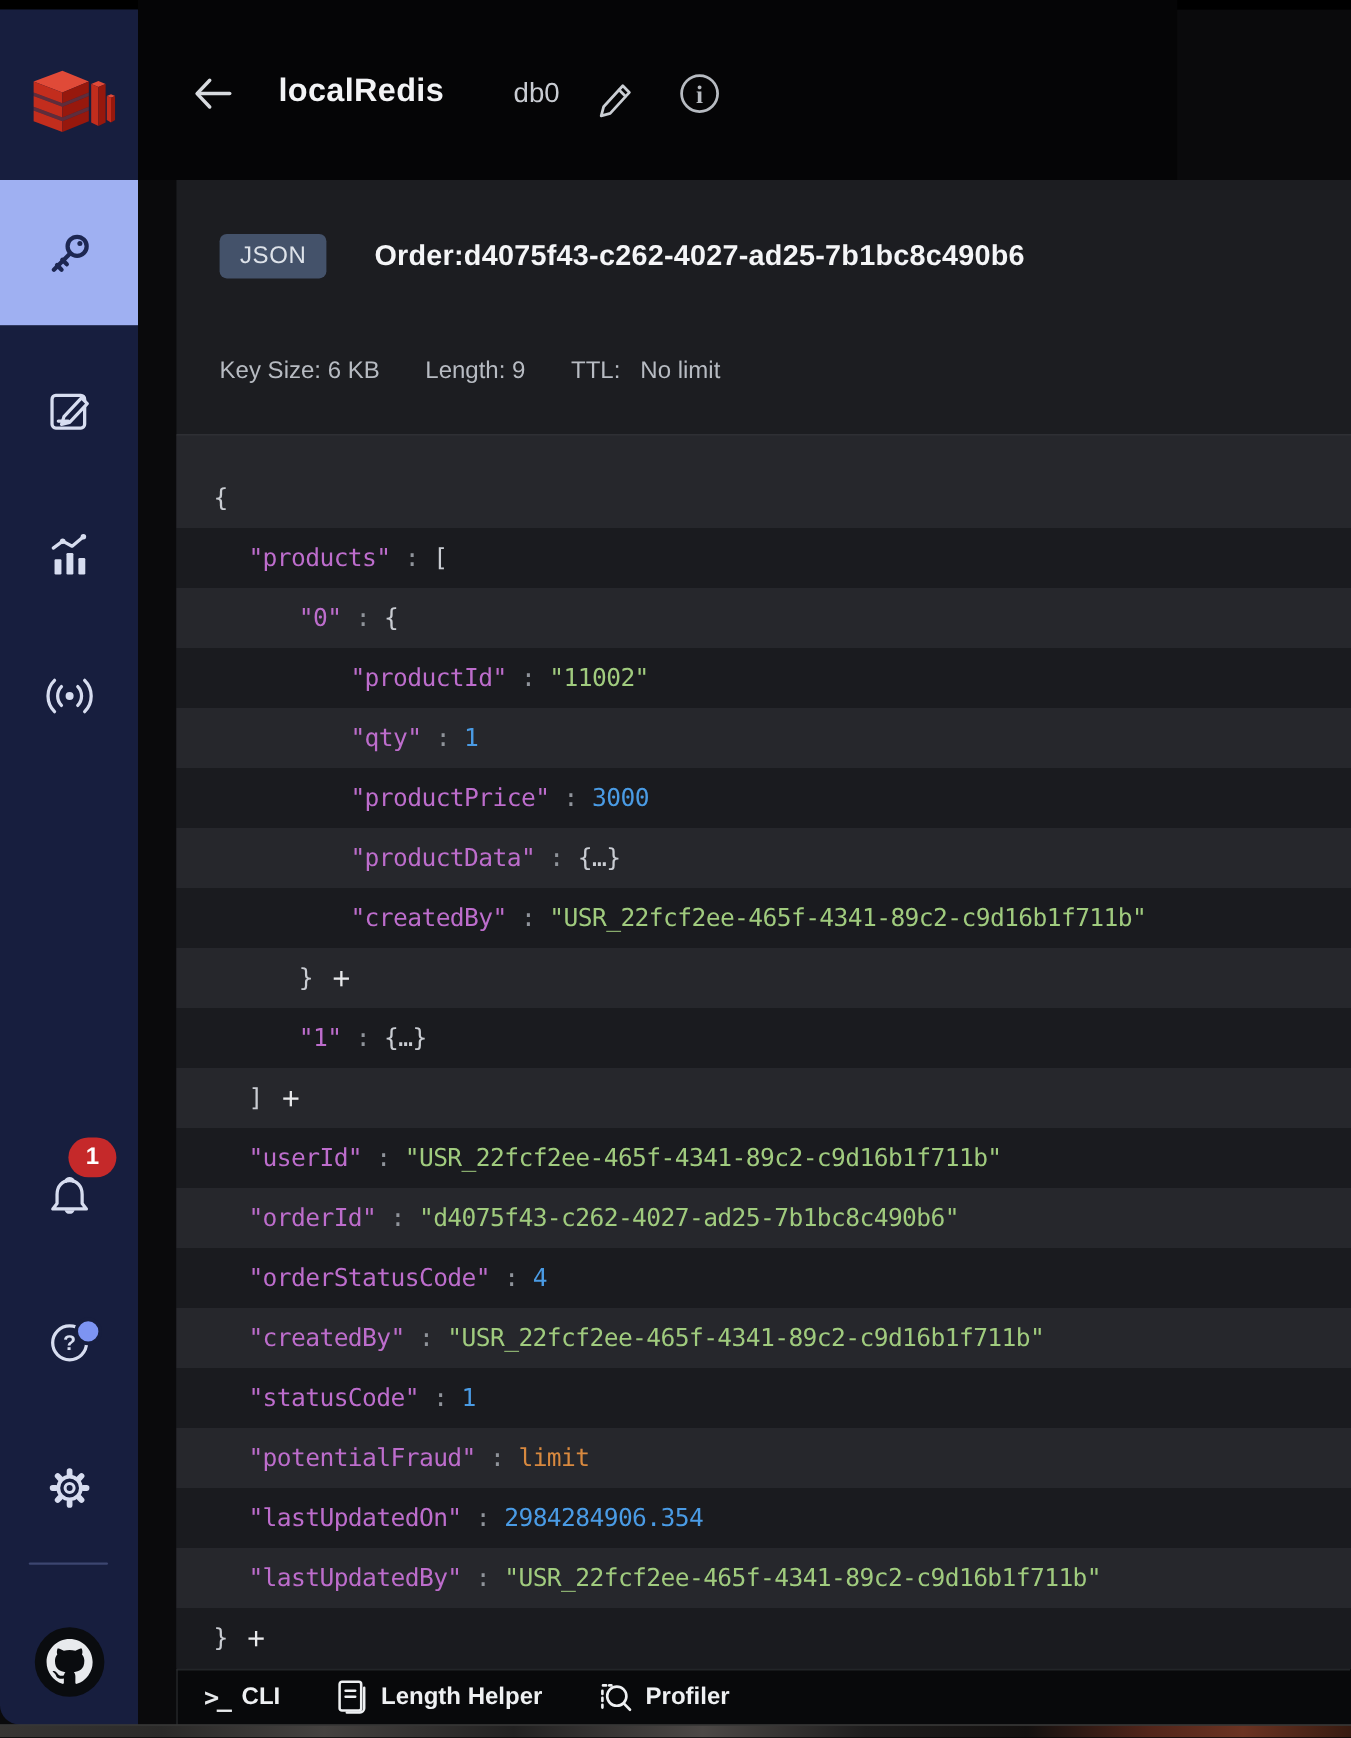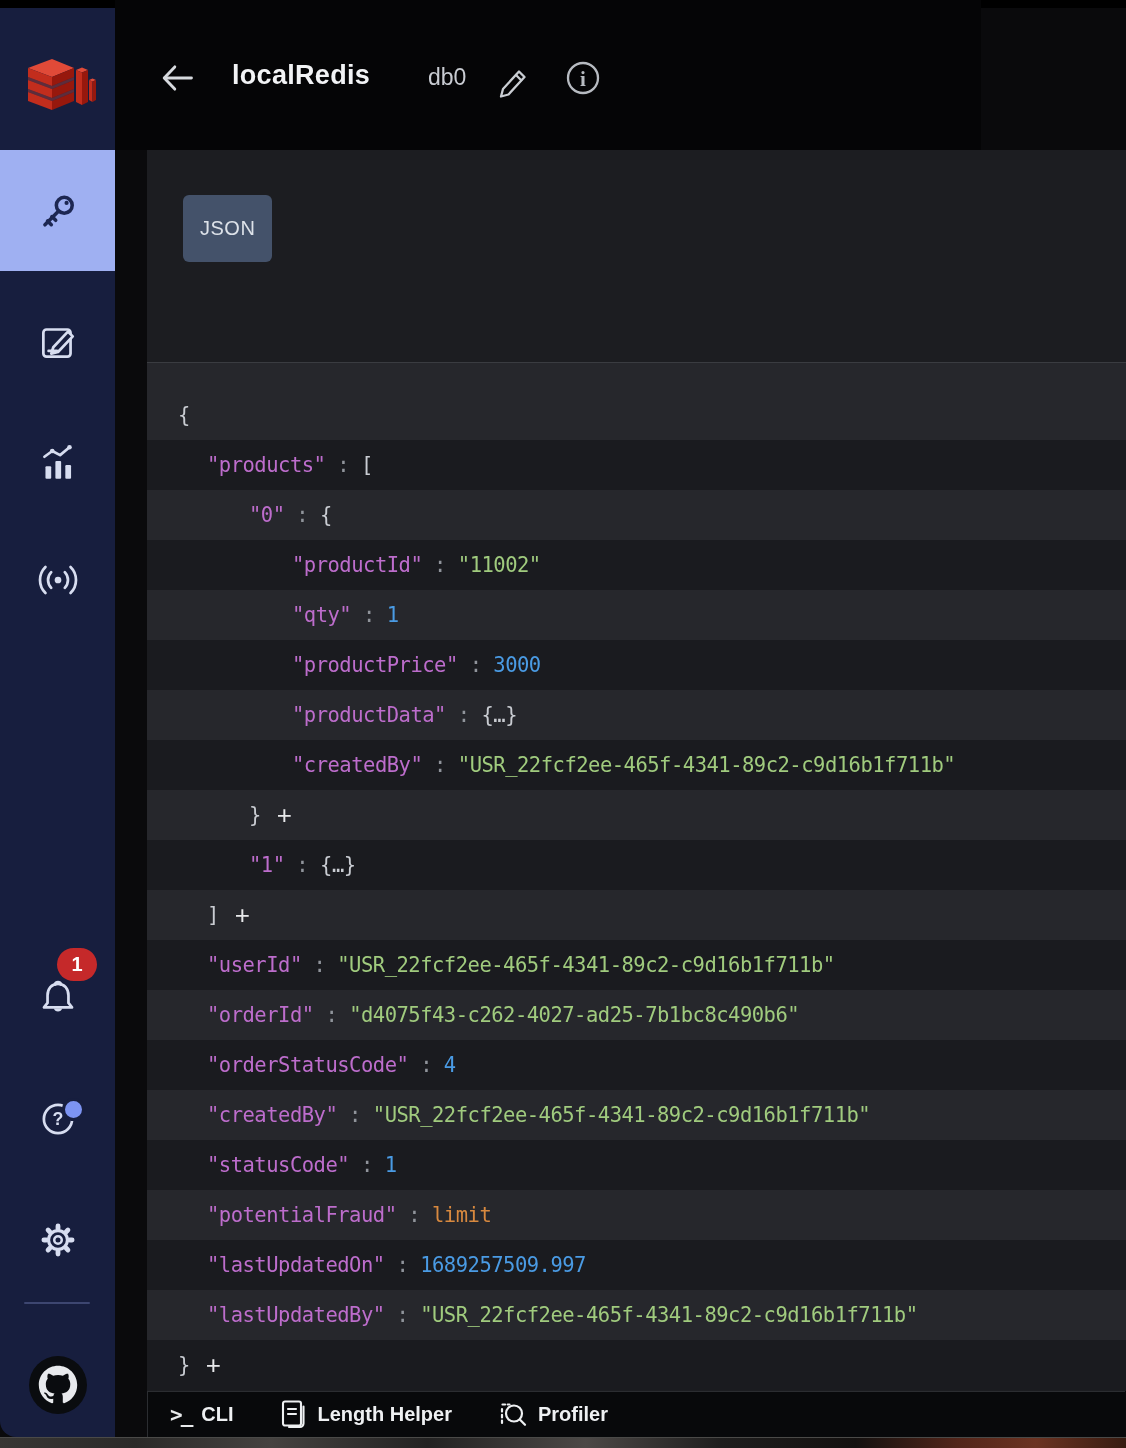--- a/index.html
+++ b/index.html
@@ -22,21 +22,21 @@
   
   #header{position:absolute;left:115px;top:0;width:866px;height:150px;background:#050506;}
   #back-btn{position:absolute;left:42px;top:58px;width:40px;height:40px;}
   #conn-title{position:absolute;left:117px;top:60px;font-size:27px;font-weight:bold;color:#f2f3f5;letter-spacing:.3px;}
   #db-label{position:absolute;left:313px;top:64px;font-size:23px;color:#c9ccd2;}
   #db-edit{position:absolute;left:376px;top:57px;width:44px;height:44px;}
   #info-btn{position:absolute;left:448px;top:58px;width:40px;height:40px;}
 
   
   #panel{position:absolute;left:147px;top:150px;width:979px;height:1241px;background:#1c1d21;}
-  #type-badge{position:absolute;left:36px;top:45px;padding:22px 17px;background:#44526a;border-radius:6px;
+  #type-badge{position:absolute;left:36px;top:45px;padding:7px 17px;background:#44526a;border-radius:6px;
               color:#dde2e9;font-size:20px;letter-spacing:.5px;}
   #key-title{position:absolute;left:165px;top:50px;font-size:24px;font-weight:bold;color:#f4f5f7;letter-spacing:.2px;white-space:nowrap;}
   #key-meta{position:absolute;left:36px;top:148px;display:flex;gap:38px;font-size:20px;color:#b7bbc2;white-space:nowrap;}
   #meta-divider{position:absolute;left:0;top:212px;width:979px;height:1px;background:#3a3c41;}
 
   
   #json-view{position:absolute;left:0;top:213px;width:979px;}
   #json-spacer{height:27px;background:#26272c;}
   .jrow{height:50px;display:flex;align-items:center;white-space:nowrap;overflow:hidden;
         font-family:"DejaVu Sans Mono",monospace;font-size:20.5px;letter-spacing:-0.5px;}
@@ -225,21 +225,33 @@
         <circle cx="20" cy="20" r="15" stroke="#b7bbc1" stroke-width="2.3"></circle>
         <text x="20" y="28" text-anchor="middle" font-family="Liberation Serif, serif" font-size="21" font-weight="bold" fill="#b7bbc1">i</text>
       </svg>
     </div>
   </div>
 
   <div id="gutter"></div>
 
   <div id="panel">
     <div id="type-badge">JSON</div>
-
+    <div id="key-title">Order:d4075f43-c262-4027-ad25-7b1bc8c490b6</div>
+
+    <div id="key-meta">
+      <span>
+        <span>Key Size:</span>&nbsp;<span>6 KB</span>
+      </span>
+      <span>
+        <span>Length:</span>&nbsp;<span>9</span>
+      </span>
+      <span>
+        <span>TTL:</span>&nbsp;&nbsp;&nbsp;<span>No limit</span>
+      </span>
+    </div>
 
     <div id="meta-divider"></div>
 
     <div id="json-view">
       <div id="json-spacer"></div>
       <div id="json-rows">
           <div class="jrow light ind0">
             <span class="tk-punct">{</span>
           </div>
           <div class="jrow dark ind1">
@@ -316,21 +328,21 @@
             <span class="tk-num">1</span>
           </div>
           <div class="jrow light ind1">
             <span class="tk-key">"potentialFraud"</span>
             <span class="tk-colon"> : </span>
             <span class="tk-bool">limit</span>
           </div>
           <div class="jrow dark ind1">
             <span class="tk-key">"lastUpdatedOn"</span>
             <span class="tk-colon"> : </span>
-            <span class="tk-num">1689257509.997</span>
+            <span class="tk-num">2984284906.354</span>
           </div>
           <div class="jrow light ind1">
             <span class="tk-key">"lastUpdatedBy"</span>
             <span class="tk-colon"> : </span>
             <span class="tk-str">"USR_22fcf2ee-465f-4341-89c2-c9d16b1f711b"</span>
           </div>
           <div class="jrow dark ind0">
             <span class="tk-punct">}</span>
             <span class="tk-plus">+</span>
           </div>

